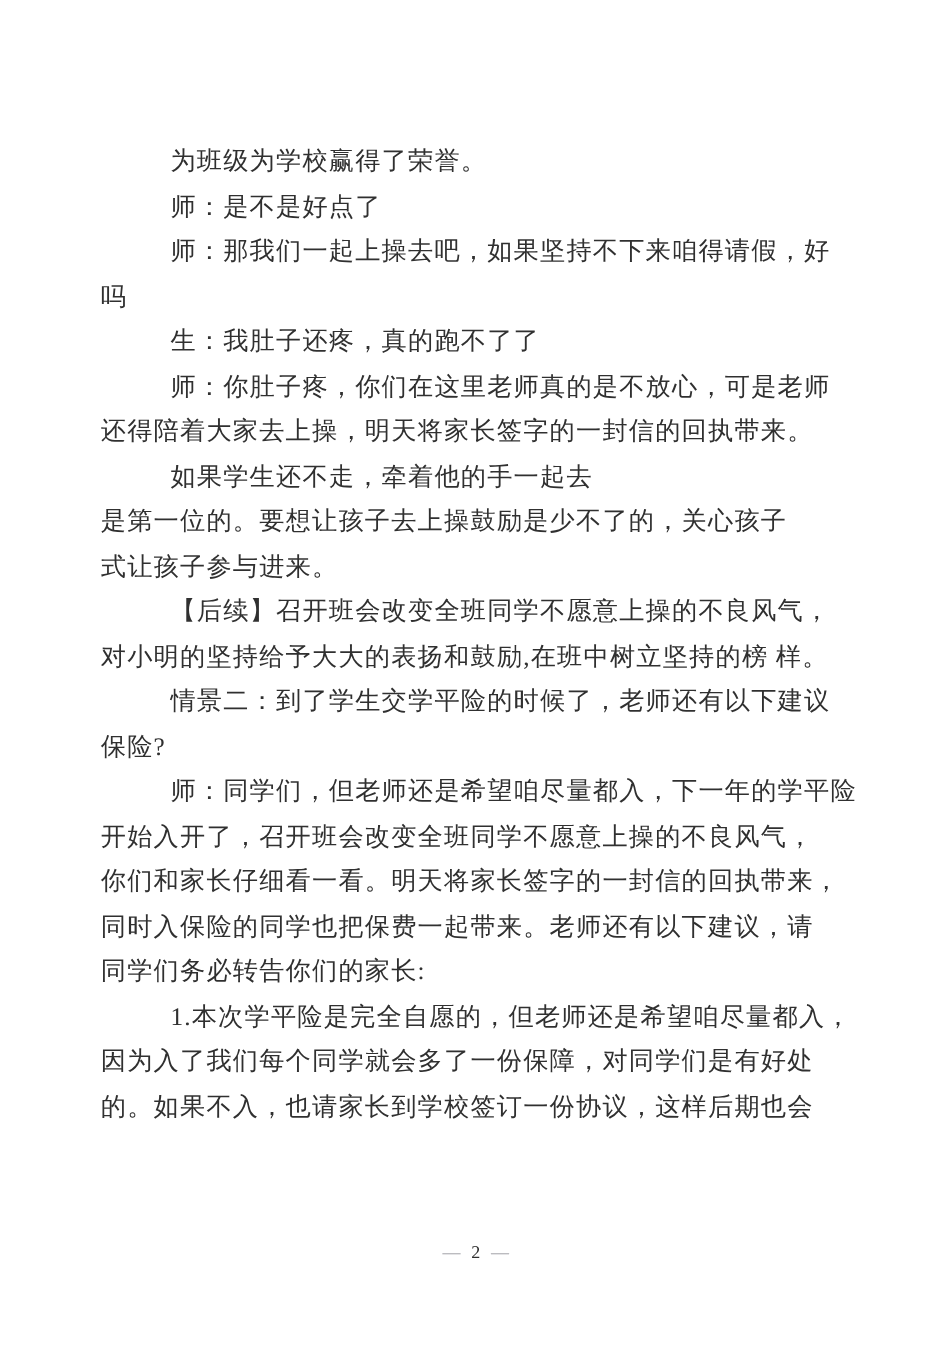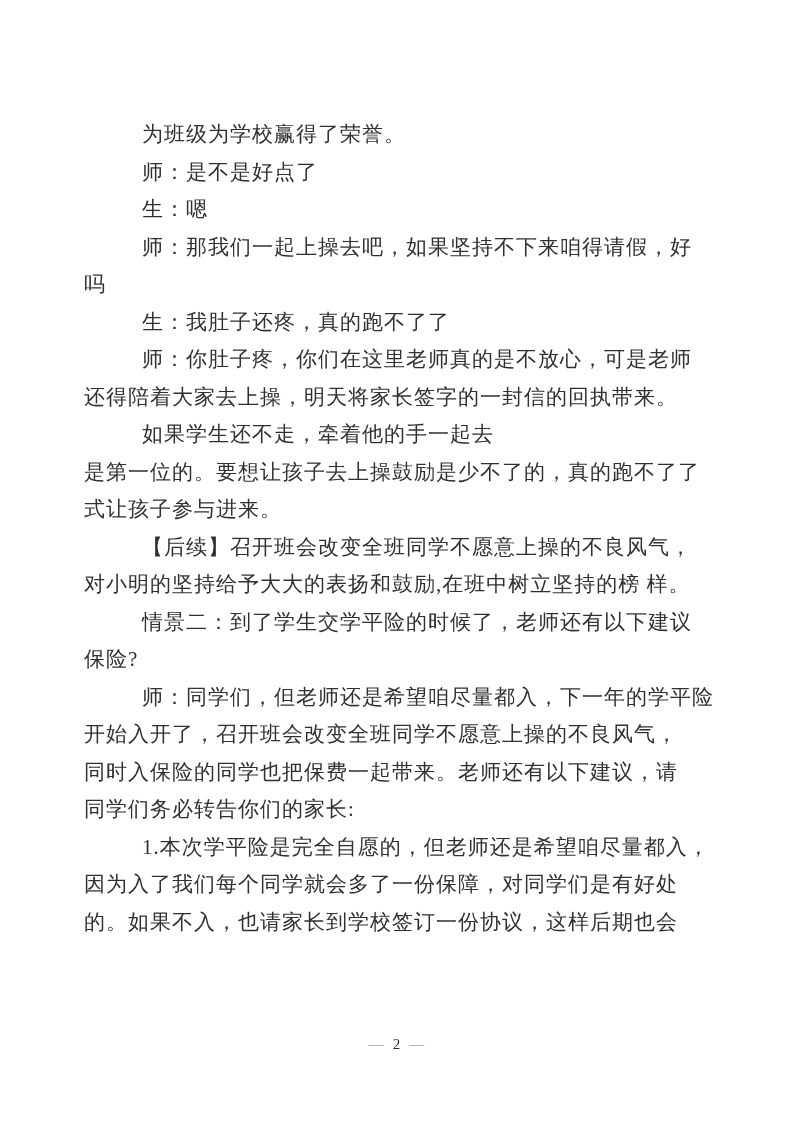--- a/index.html
+++ b/index.html
@@ -57,35 +57,35 @@
     color: #2e2e2e;
   }
 </style>
 </head>
 <body>
 
 <div class="page">
   <div class="content">
     <div class="line indent">为班级为学校赢得了荣誉。</div>
     <div class="line indent">师：是不是好点了</div>
-    <div class="line indent">生：嗯</div>
     <div class="line indent">师：那我们一起上操去吧，如果坚持不下来咱得请假，好</div>
     <div class="line">吗</div>
     <div class="line indent">生：我肚子还疼，真的跑不了了</div>
     <div class="line indent">师：你肚子疼，你们在这里老师真的是不放心，可是老师</div>
     <div class="line">还得陪着大家去上操，明天将家长签字的一封信的回执带来。</div>
     <div class="line indent">如果学生还不走，牵着他的手一起去</div>
-    <div class="line">是第一位的。要想让孩子去上操鼓励是少不了的，真的跑不了了</div>
+    <div class="line">是第一位的。要想让孩子去上操鼓励是少不了的，关心孩子</div>
     <div class="line">式让孩子参与进来。</div>
     <div class="line indent">【后续】召开班会改变全班同学不愿意上操的不良风气，</div>
     <div class="line">对小明的坚持给予大大的表扬和鼓励,在班中树立坚持的榜 样。</div>
     <div class="line indent">情景二：到了学生交学平险的时候了，老师还有以下建议</div>
     <div class="line">保险?</div>
     <div class="line indent">师：同学们，但老师还是希望咱尽量都入，下一年的学平险</div>
     <div class="line">开始入开了，召开班会改变全班同学不愿意上操的不良风气，</div>
+    <div class="line">你们和家长仔细看一看。明天将家长签字的一封信的回执带来，</div>
     <div class="line">同时入保险的同学也把保费一起带来。老师还有以下建议，请</div>
     <div class="line">同学们务必转告你们的家长:</div>
     <div class="line indent">1.本次学平险是完全自愿的，但老师还是希望咱尽量都入，</div>
     <div class="line">因为入了我们每个同学就会多了一份保障，对同学们是有好处</div>
     <div class="line">的。如果不入，也请家长到学校签订一份协议，这样后期也会</div>
   </div>
 
   <div class="footer">
     <span class="dash">—</span><span class="num">2</span><span class="dash">—</span>
   </div>

